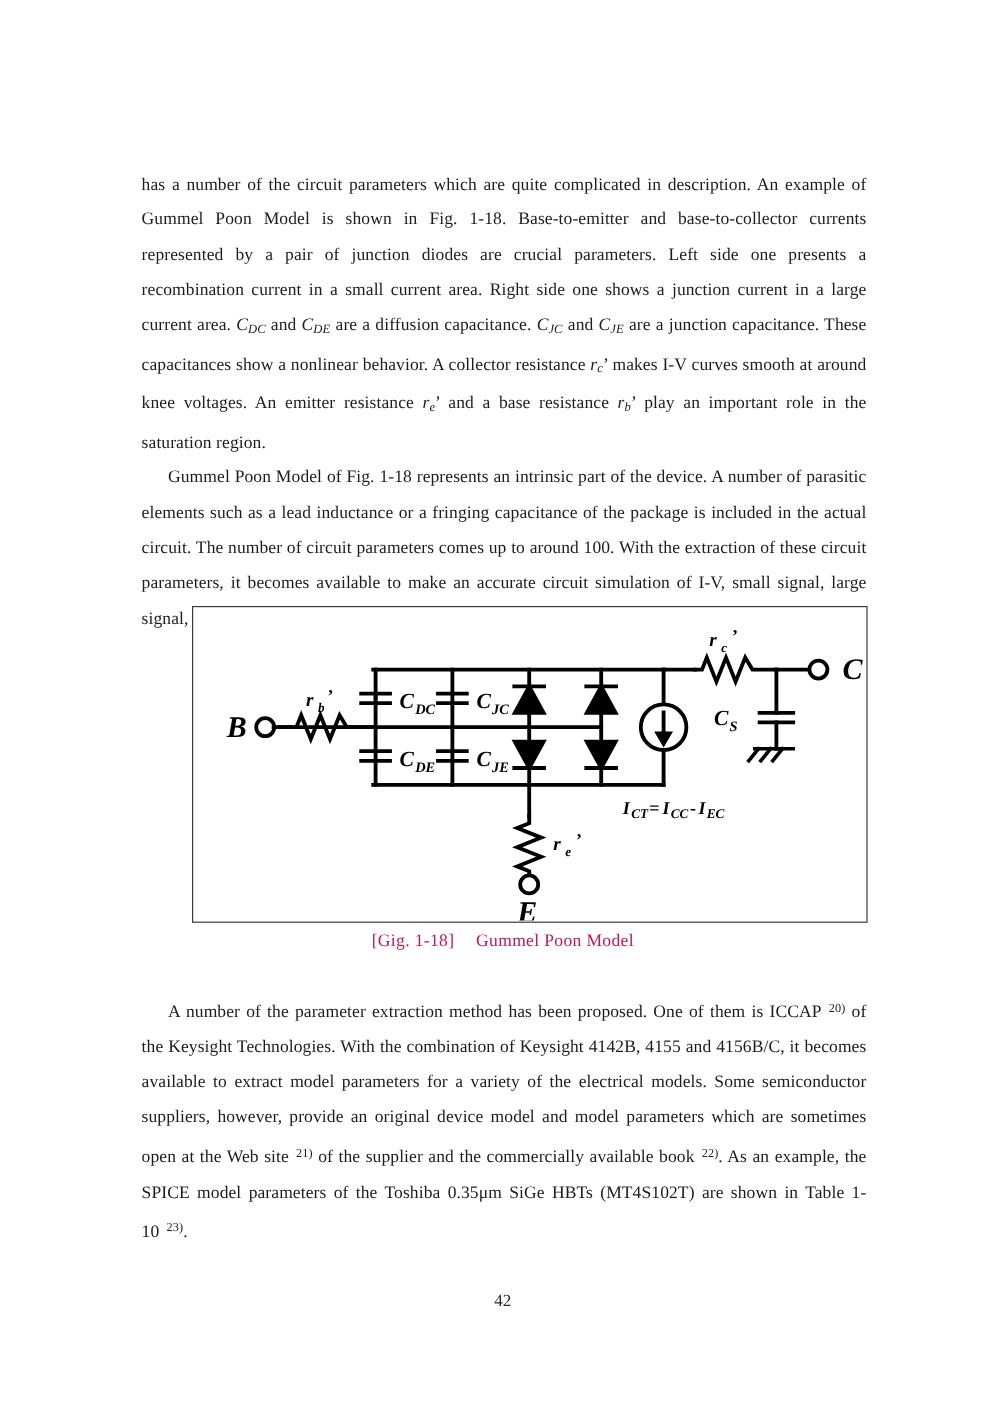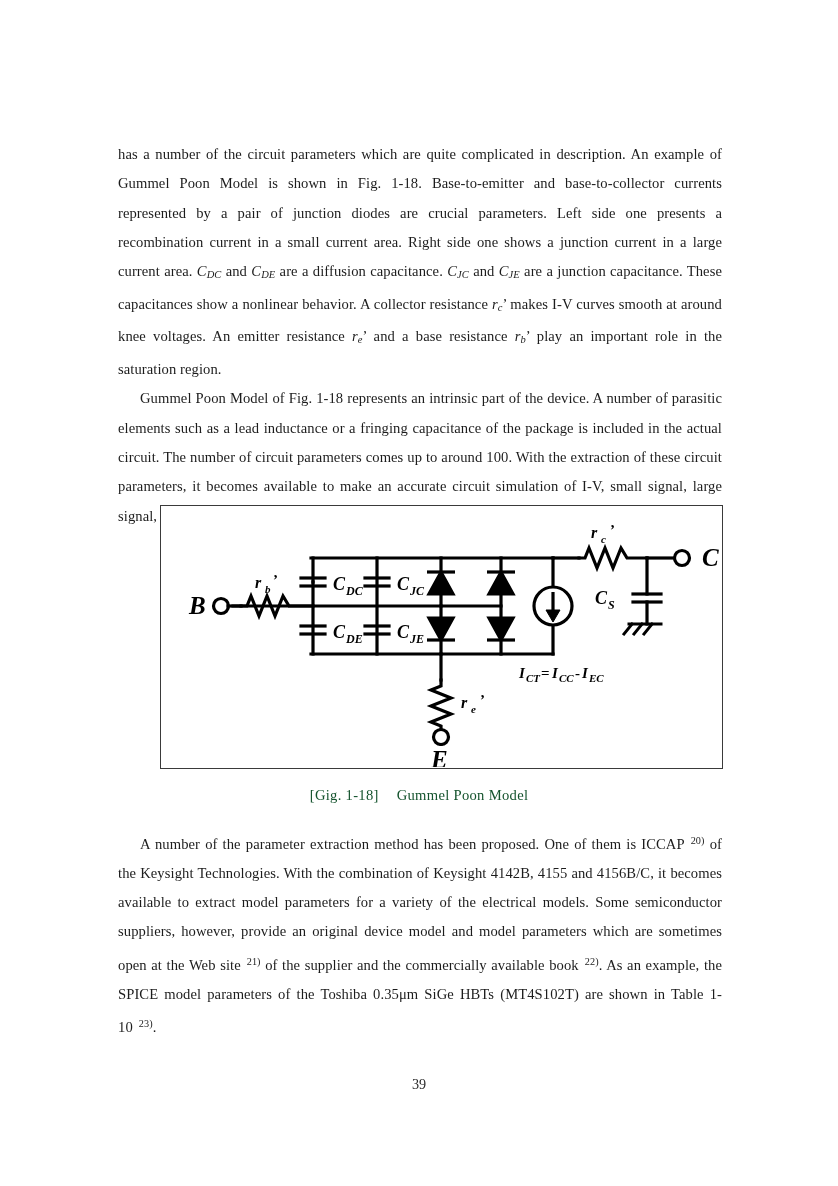--- a/index.html
+++ b/index.html
@@ -62,23 +62,22 @@
   }
   .figure-box svg { display: block; }
 
   .fig-caption {
     position: absolute;
     left: 0;
     top: 776px;
     width: 838px;
     text-align: center;
     font-size: 14.6px;
-    color: #14532d;
+    color: #be185d;
     letter-spacing: 0.3px;
-    margin-top: 11px;
   }
   .fig-caption .capgap { display: inline-block; width: 18px; }
 
   .para-after {
     position: absolute;
     left: 118px;
     top: 826px;
     width: 604px;
   }
 
@@ -263,15 +262,15 @@
   </div>
 
   <div class="fig-caption">
     <span>[Gig. 1-18]</span><span class="capgap"></span><span>Gummel Poon Model</span>
   </div>
 
   <div class="para-after">
     <p class="body-par indent" id="par-3"><span>A number of the parameter extraction method has been proposed. One of them is ICCAP</span><span class="sup">20)</span><span> of the Keysight Technologies. With the combination of Keysight 4142B, 4155 and 4156B/C, it becomes available to extract model parameters for a variety of the electrical models. Some semiconductor suppliers, however, provide an original device model and model parameters which are sometimes open at the Web site</span><span class="sup">21)</span><span> of the supplier and the commercially available book</span><span class="sup">22)</span><span>. As an example, the SPICE model parameters of the Toshiba 0.35μm SiGe HBTs (MT4S102T) are shown in Table 1-10</span><span class="sup">23)</span><span>.</span></p>
   </div>
 
-  <div class="page-number">39</div>
+  <div class="page-number">42</div>
 
 </div>
 
 </body></html>

